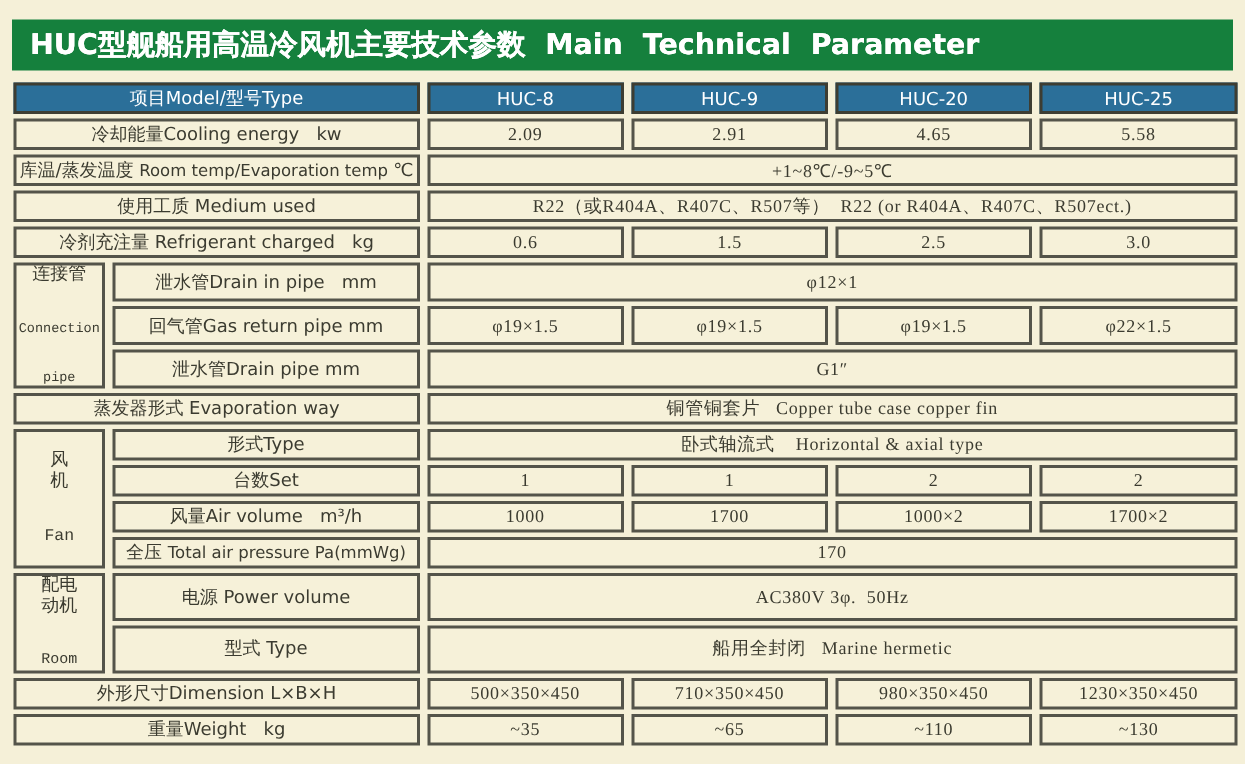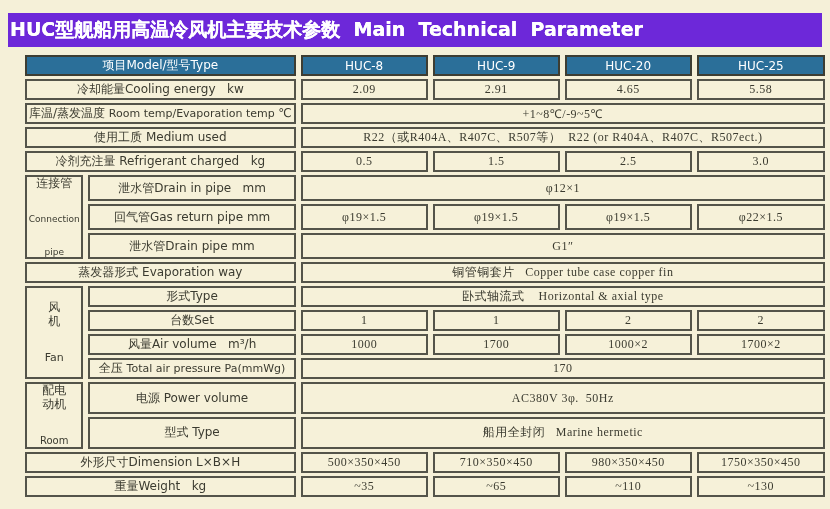--- a/index.html
+++ b/index.html
@@ -5,43 +5,43 @@
   * { box-sizing: border-box; margin: 0; padding: 0; }
   html, body { width: 830px; height: 509px; }
   body {
     background: #f5f0d8;
     font-family: "DejaVu Sans", sans-serif;
     color: #3b3b30;
   }
   .page { position: relative; width: 830px; height: 509px; overflow: hidden; }
   .title-bar {
     position: absolute; left: 8px; top: 13px; width: 814px; height: 34px;
-    background: #6d28d9; color: #ffffff;
-    display: flex; align-items: center; padding-left: 2px;
+    background: #15803d; color: #ffffff;
+    display: flex; align-items: center; padding-left: 12px;
     font-size: 19px; font-weight: bold; white-space: pre;
     text-shadow: 0 0 0 #fff;
   }
   table.spec-table {
-    position: absolute; left: 20px; top: 52px;
+    position: absolute; left: 4px; top: 52px;
     border-collapse: separate; border-spacing: 5px 3px;
     table-layout: fixed;
   }
   td {
     border: 2px solid #54544a;
     background: #f6f1d9;
     text-align: center; vertical-align: middle;
     font-size: 12px; height: 21px;
     white-space: pre; overflow: hidden;
     padding: 0 2px;
   }
   td.th {
     background: #2b6f99; color: #ffffff;
     border-color: #3d3d32; font-size: 12px;
   }
-  td.group { line-height: 1.15; padding: 0; }
+  td.group { line-height: 1.15; padding: 0; font-family: Liberation Mono, monospace; }
   .group .zh { display: block; font-size: 12px; }
   .group .en { display: block; font-size: 9px; margin-top: 23px; }
   .lbl-en-small { font-size: 11px; }
   .val { letter-spacing: 0.5px; font-family: Liberation Serif, serif; }
 </style>
 </head>
 <body>
 
 <div class="page">
 
@@ -81,21 +81,21 @@
       <td colspan="4" class="val">+1~8℃/-9~5℃</td>
     </tr>
 
     <tr>
       <td colspan="2">使用工质 Medium used</td>
       <td colspan="4" class="val">R22（或R404A、R407C、R507等）  R22 (or R404A、R407C、R507ect.)</td>
     </tr>
 
     <tr>
       <td colspan="2">冷剂充注量 Refrigerant charged   kg</td>
-      <td class="val">0.5</td>
+      <td class="val">0.6</td>
       <td class="val">1.5</td>
       <td class="val">2.5</td>
       <td class="val">3.0</td>
     </tr>
 
     <tr>
       <td rowspan="3" class="group"><span class="zh">连接管</span><span class="en">Connection</span><span class="en">pipe</span></td>
       <td>泄水管Drain in pipe   mm</td>
       <td colspan="4" class="val">φ12×1</td>
     </tr>
@@ -154,21 +154,21 @@
     <tr>
       <td>型式 Type</td>
       <td colspan="4" class="val">船用全封闭   Marine hermetic</td>
     </tr>
 
     <tr>
       <td colspan="2">外形尺寸Dimension L×B×H</td>
       <td class="val">500×350×450</td>
       <td class="val">710×350×450</td>
       <td class="val">980×350×450</td>
-      <td class="val">1750×350×450</td>
+      <td class="val">1230×350×450</td>
     </tr>
 
     <tr>
       <td colspan="2">重量Weight   kg</td>
       <td class="val">~35</td>
       <td class="val">~65</td>
       <td class="val">~110</td>
       <td class="val">~130</td>
     </tr>
 

